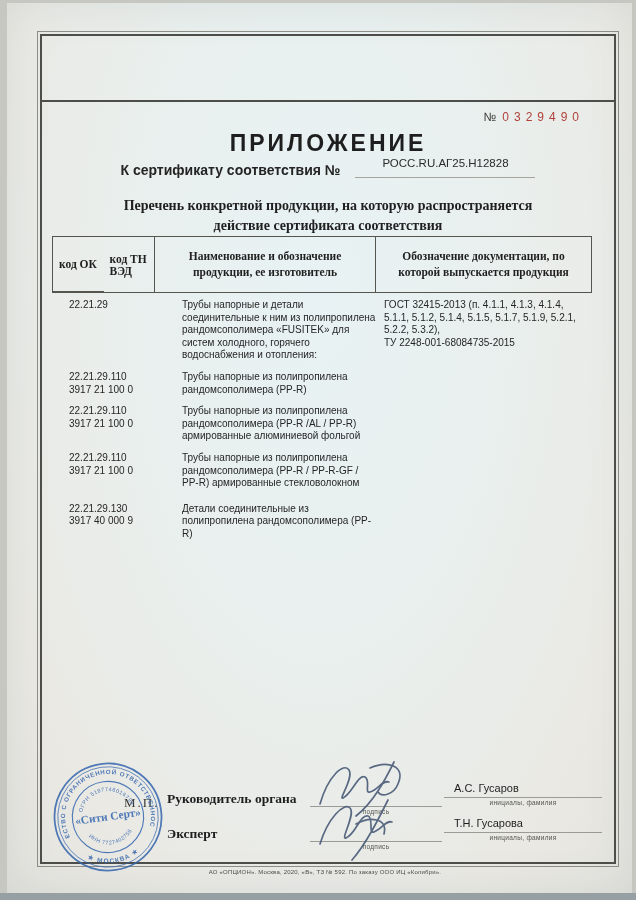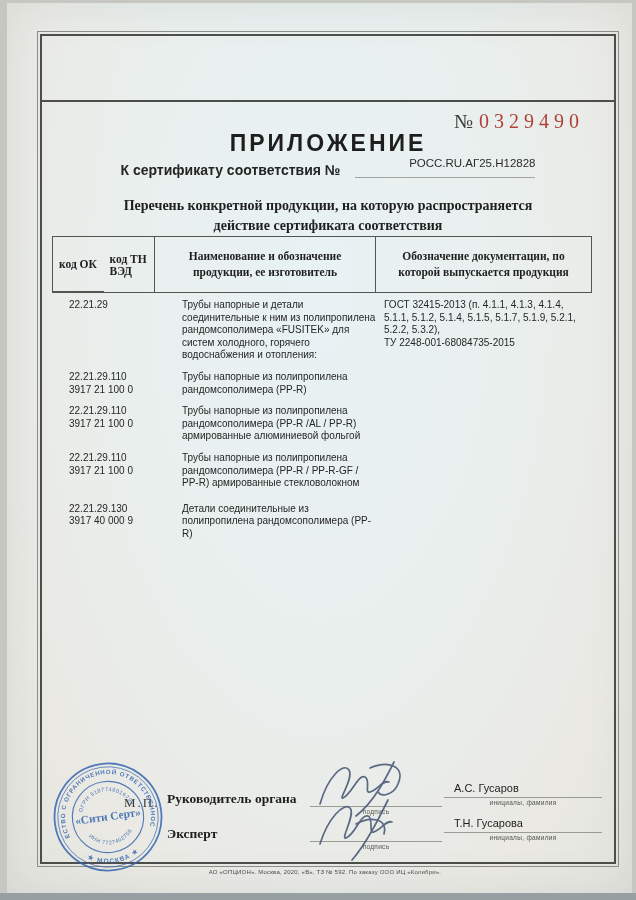--- a/index.html
+++ b/index.html
@@ -15,35 +15,35 @@
   }
   .scan-bottom { position:absolute; left:0; right:0; bottom:0; height:7px; background:#96a0a3; }
   .frame {
     position:absolute; left:33px; top:31px; width:572px; height:826px;
     border:2px solid #4d4d49; outline:1px solid #8d8d87; outline-offset:2px;
   }
   .frame-band { height:64px; border-bottom:2px solid #4d4d49; }
 
   .serial {
     position:absolute; top:107px; right:48px;
-    font-family:Liberation Serif, serif; font-size:20px; color:#3c3c38;
+    font-family:Liberation Sans, sans-serif; font-size:12px; color:#3c3c38;
   }
   .serial .num { color:#b0403a; letter-spacing:5px; margin-left:6px; }
 
   .title {
     position:absolute; top:127px; left:33px; width:576px; text-align:center;
     font-size:23px; font-weight:bold; letter-spacing:3px; color:#1e1e1e;
   }
 
   .cert-line {
     position:absolute; top:152px; left:33px; width:576px;
     display:flex; justify-content:center; align-items:flex-end; gap:15px;
   }
   .cert-label { font-size:14px; font-weight:bold; color:#242424; }
-  .cert-num-box { width:180px; border-bottom:1px solid #a5a5a0; text-align:right; padding-bottom:4px; }
+  .cert-num-box { width:180px; border-bottom:1px solid #a5a5a0; text-align:center; padding-bottom:4px; }
   .cert-num { font-size:11.5px; color:#2b2b2b; position:relative; top:-2px; }
 
   .desc {
     position:absolute; top:193px; left:33px; width:576px; text-align:center;
     font-family:"Liberation Serif", serif; font-weight:bold; font-size:14px;
     line-height:1.45; color:#1f1f1f;
   }
 
   .thead {
     position:absolute; left:45px; top:233px; width:540px; height:57px;

